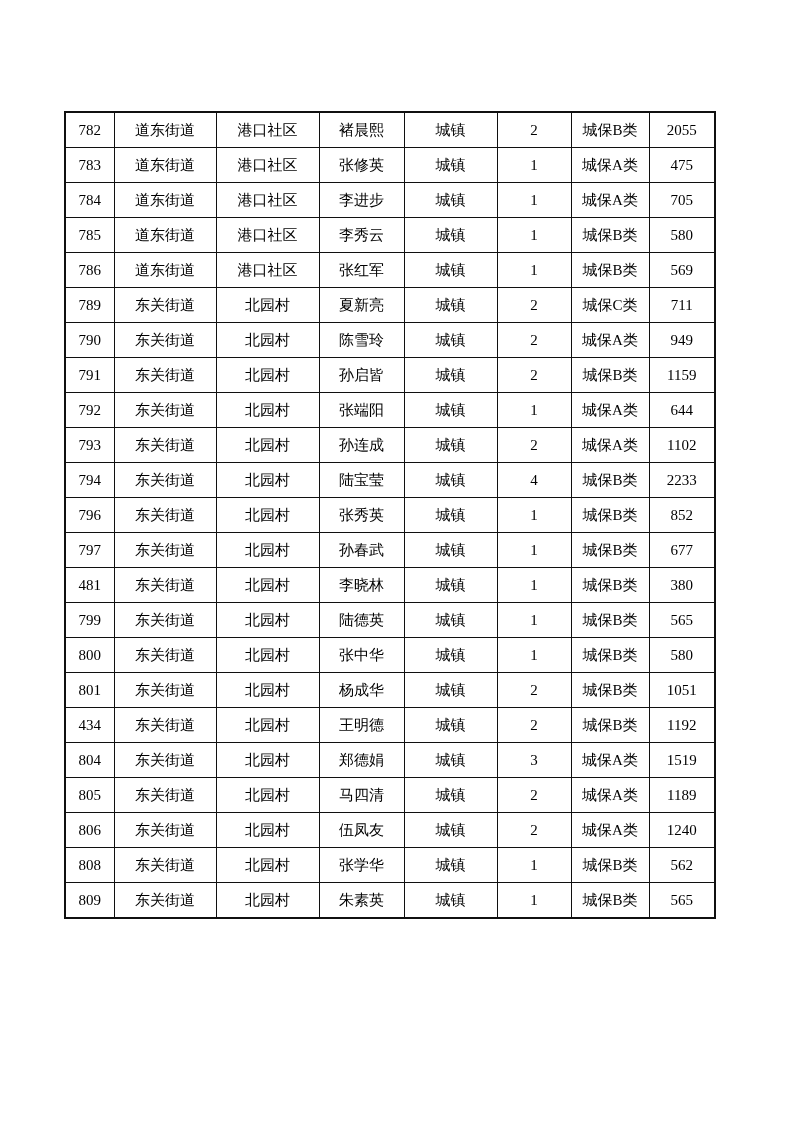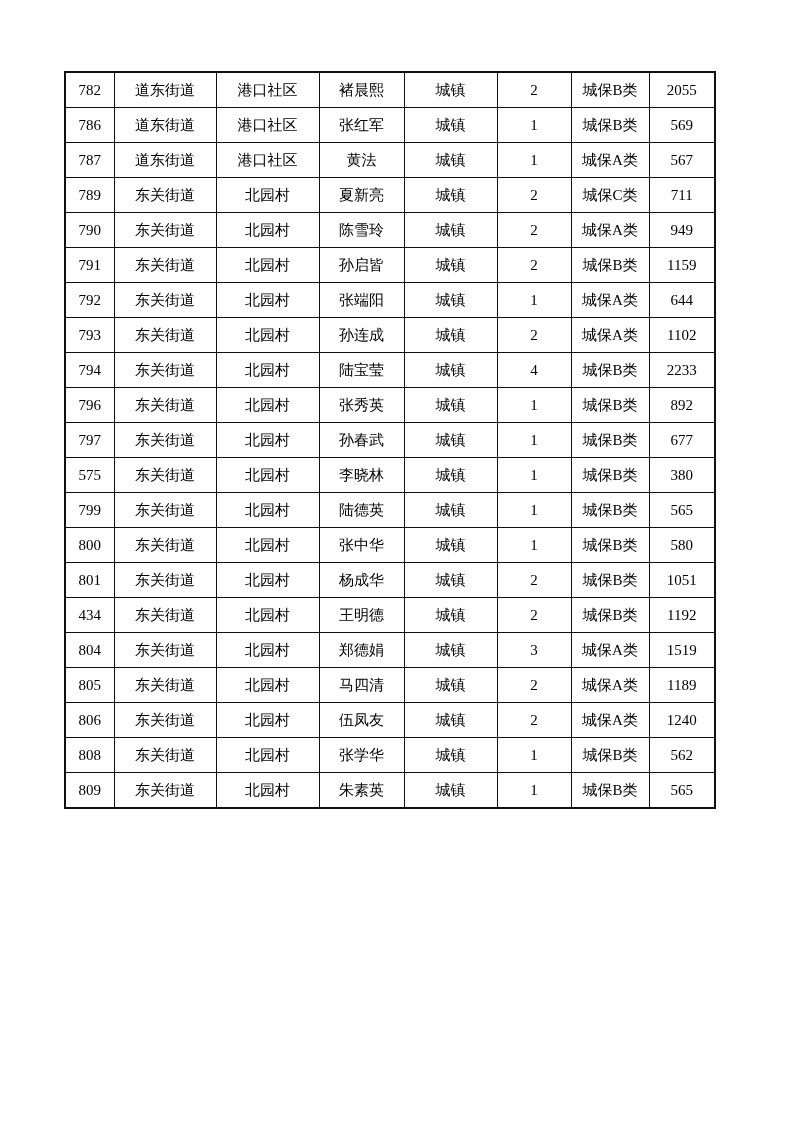--- a/index.html
+++ b/index.html
@@ -16,20 +16,21 @@
   }
   .sheet {
     position: absolute;
     left: 64px;
     top: 71px;
   }
   table.roster {
     border-collapse: collapse;
     table-layout: fixed;
     border: 2.5px solid #101010;
+    margin-top: 40px;
   }
   table.roster td {
     border: 1.5px solid #101010;
     height: 34px;
     padding: 0;
     text-align: center;
     vertical-align: middle;
     font-size: 15px;
     line-height: 34px;
     white-space: nowrap;
@@ -56,38 +57,58 @@
           <td>782</td>
           <td>道东街道</td>
           <td>港口社区</td>
           <td>褚晨熙</td>
           <td>城镇</td>
           <td>2</td>
           <td>城保B类</td>
           <td>2055</td>
         </tr>
         <tr>
+          <td>783</td>
+          <td>道东街道</td>
+          <td>港口社区</td>
+          <td>张修英</td>
+          <td>城镇</td>
+          <td>1</td>
+          <td>城保A类</td>
+          <td>475</td>
+        </tr>
+        <tr>
+          <td>784</td>
+          <td>道东街道</td>
+          <td>港口社区</td>
+          <td>李进步</td>
+          <td>城镇</td>
+          <td>1</td>
+          <td>城保A类</td>
+          <td>705</td>
+        </tr>
+        <tr>
+          <td>785</td>
+          <td>道东街道</td>
+          <td>港口社区</td>
+          <td>李秀云</td>
+          <td>城镇</td>
+          <td>1</td>
+          <td>城保B类</td>
+          <td>580</td>
+        </tr>
+        <tr>
           <td>786</td>
           <td>道东街道</td>
           <td>港口社区</td>
           <td>张红军</td>
           <td>城镇</td>
           <td>1</td>
           <td>城保B类</td>
           <td>569</td>
-        </tr>
-        <tr>
-          <td>787</td>
-          <td>道东街道</td>
-          <td>港口社区</td>
-          <td>黄法</td>
-          <td>城镇</td>
-          <td>1</td>
-          <td>城保A类</td>
-          <td>567</td>
         </tr>
         <tr>
           <td>789</td>
           <td>东关街道</td>
           <td>北园村</td>
           <td>夏新亮</td>
           <td>城镇</td>
           <td>2</td>
           <td>城保C类</td>
           <td>711</td>
@@ -143,34 +164,34 @@
           <td>2233</td>
         </tr>
         <tr>
           <td>796</td>
           <td>东关街道</td>
           <td>北园村</td>
           <td>张秀英</td>
           <td>城镇</td>
           <td>1</td>
           <td>城保B类</td>
-          <td>892</td>
+          <td>852</td>
         </tr>
         <tr>
           <td>797</td>
           <td>东关街道</td>
           <td>北园村</td>
           <td>孙春武</td>
           <td>城镇</td>
           <td>1</td>
           <td>城保B类</td>
           <td>677</td>
         </tr>
         <tr>
-          <td>575</td>
+          <td>481</td>
           <td>东关街道</td>
           <td>北园村</td>
           <td>李晓林</td>
           <td>城镇</td>
           <td>1</td>
           <td>城保B类</td>
           <td>380</td>
         </tr>
         <tr>
           <td>799</td>

